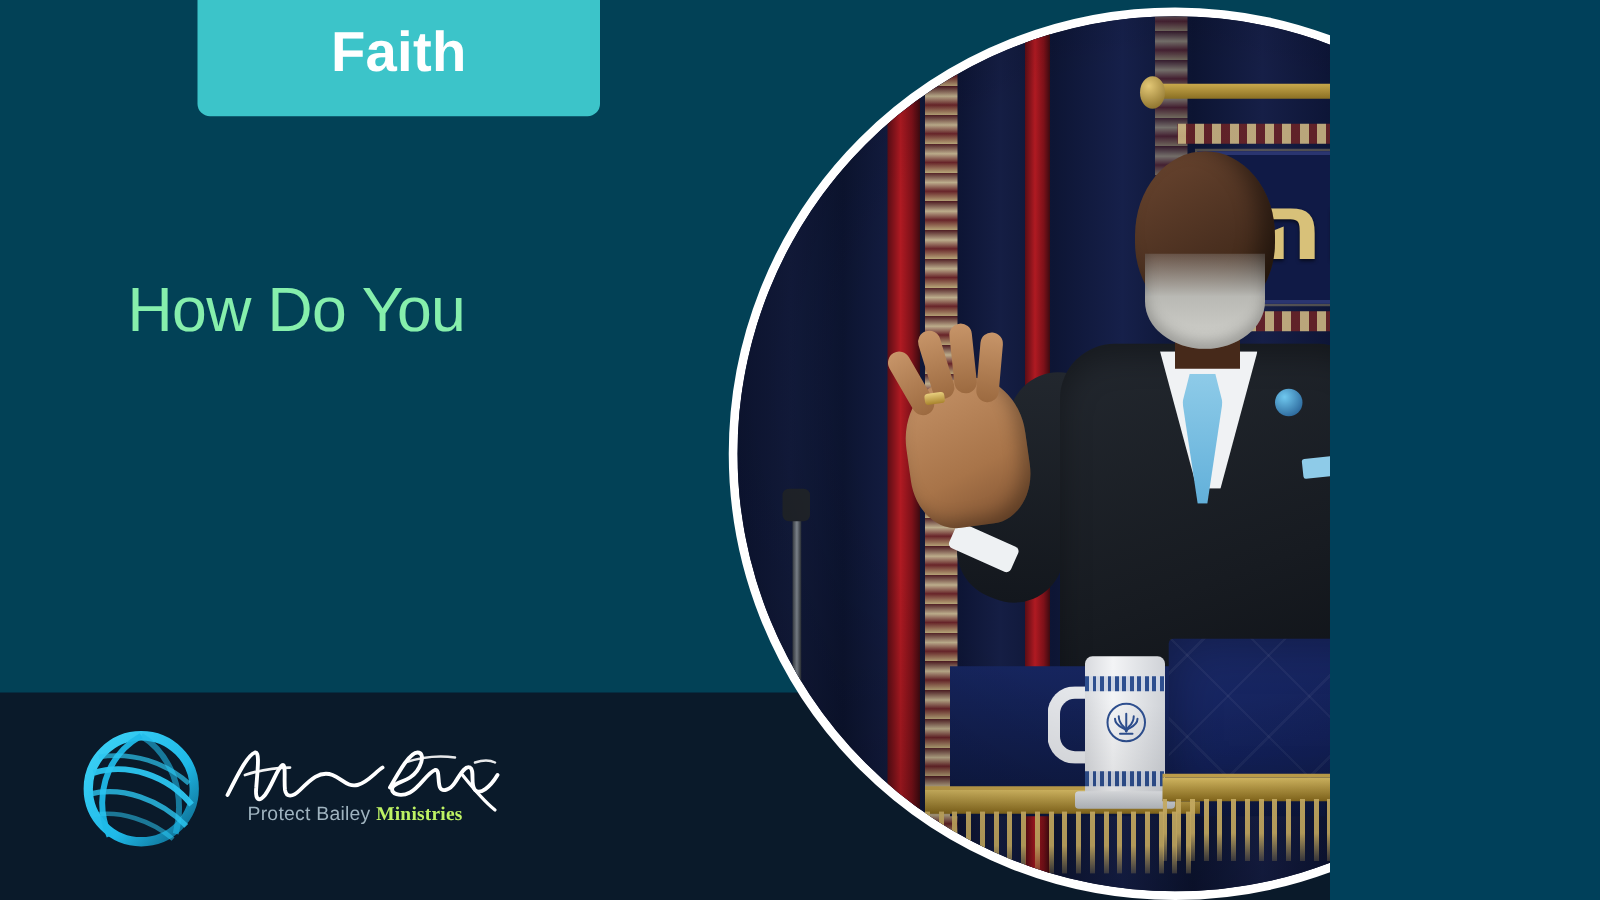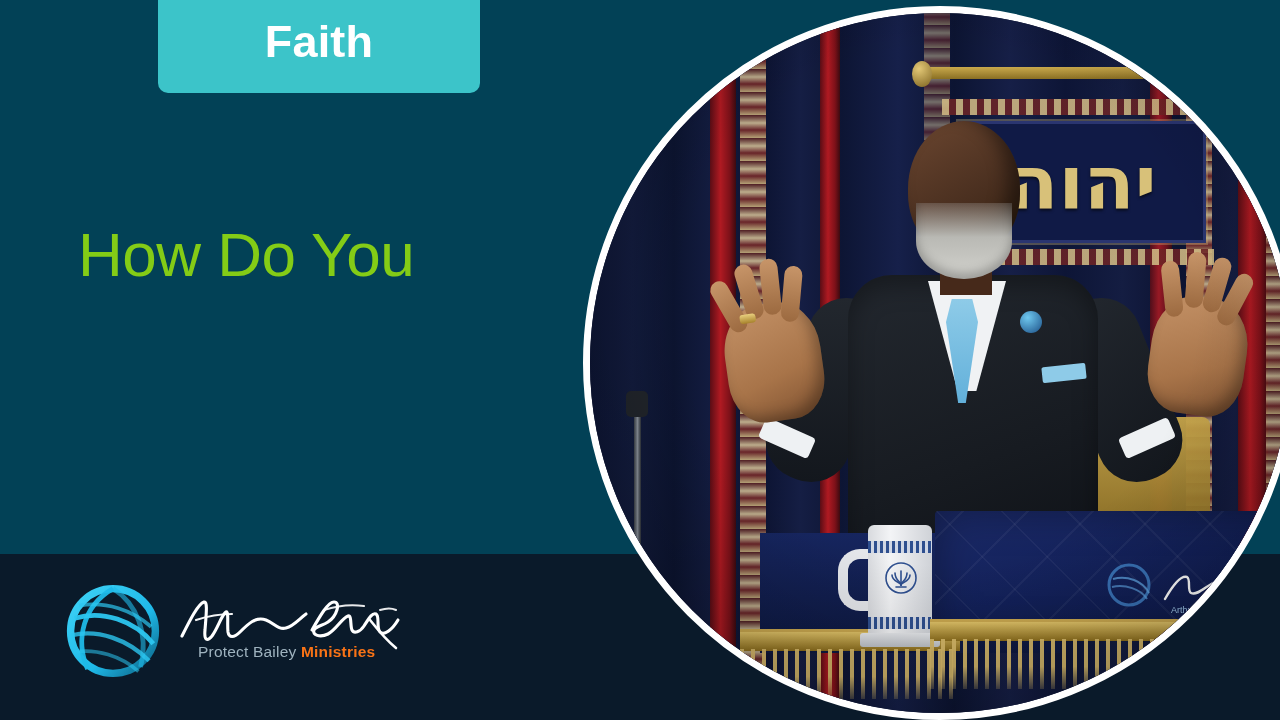--- a/index.html
+++ b/index.html
@@ -2,21 +2,21 @@
 <html><head>
 <meta charset="utf-8">
 <style>
   * { margin:0; padding:0; box-sizing:border-box; }
   html, body {
     width:1280px; height:720px; overflow:hidden;
     background:#00405a;
     font-family:"Liberation Sans", sans-serif;
   }
   #stage {
-    position:relative; width:1280px; height:720px; overflow:hidden;
+    position:relative; width:1064px; height:720px; overflow:hidden;
     background:#00405a;
   }
 
   
   .bg-top {
     position:absolute; left:0; top:0; width:1280px; height:554px;
     background:#024156;
   }
   .bg-bottom {
     position:absolute; left:0; top:554px; width:1280px; height:166px;
@@ -34,22 +34,22 @@
     color:#ffffff; font-size:45px; font-weight:bold;
     letter-spacing:0.2px; line-height:1;
     padding-bottom:4px;
   }
 
   
   .title-block {
     position:absolute; left:78px; top:222px; width:520px;
   }
   .title-line1 {
-    color:#84cc16; font-size:62px; font-weight:300; line-height:1.06;
-    letter-spacing:-0.5px; white-space:nowrap;
+    color:#86efac; font-size:50px; font-weight:300; line-height:1.06;
+    letter-spacing:-0.5px; white-space:nowrap;margin-left:24px;
   }
   .title-line2 {
     color:#ffffff; font-size:58px; font-weight:bold; line-height:1.1;
     letter-spacing:-0.3px; white-space:nowrap; margin-top:10px;
   }
 
   
   .brand {
     position:absolute; left:60px; top:578px; height:106px;
     display:flex; align-items:center;
@@ -59,21 +59,21 @@
     position:relative; margin-left:8px; width:230px; height:90px;
   }
   .signature-wrap {
     position:absolute; left:0; top:4px; width:230px; height:62px;
   }
   .brand-name {
     position:absolute; left:24px; top:57px;
     font-size:15.5px; letter-spacing:0.2px; white-space:nowrap;
   }
   .brand-name .nm { color:#9fb3bf; font-weight:400; }
-  .brand-name .mn { color:#f97316; font-weight:bold; }
+  .brand-name .mn { color:#bef264; font-weight:bold;font-family:Liberation Serif, serif; }
 
   
   .photo-circle {
     position:absolute; left:583px; top:6px;
     width:714px; height:714px; border-radius:50%;
     border:7px solid #ffffff;
     overflow:hidden;
     background:#0a1330;
   }
   .photo-inner { position:absolute; inset:0; overflow:hidden; }

